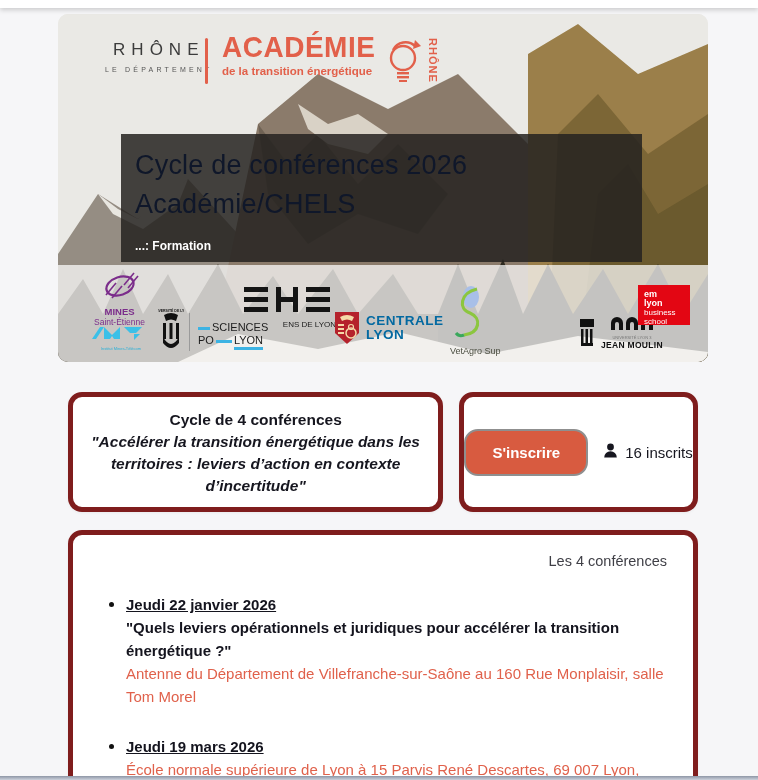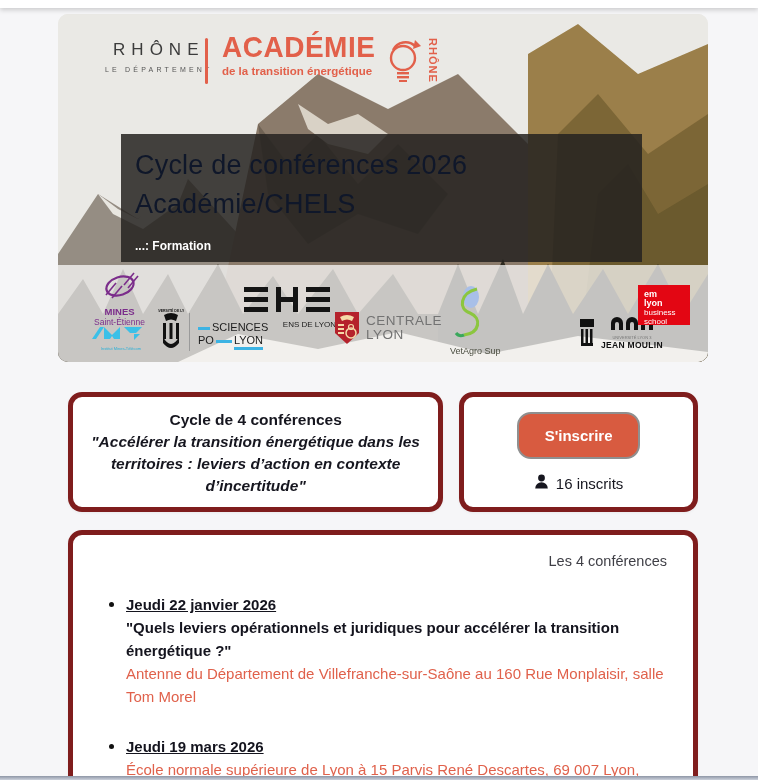--- a/index.html
+++ b/index.html
@@ -45,42 +45,42 @@
   .imt-caption { font-size: 4px; color: #29b0d8; text-align: center; margin-top: 1px; }
   .udl { left: 100px; top: 42px; }
   .band-divider { position: absolute; left: 131px; top: 48px; width: 1px; height: 38px; background: #9a9a9a; }
   .spo { left: 140px; top: 48px; font-size: 11px; font-weight: 400; color: #1c1c1c; line-height: 13px; margin-top: 8px; }
   .spo .dash { display: inline-block; width: 12px; height: 3px; background: #3db3e3; vertical-align: middle; margin-right: 2px; }
   .spo .dash2 { width: 16px; margin-left: 2px; }
   .spo-lyon { border-bottom: 3px solid #3db3e3; display: inline-block; }
   .ens { left: 186px; top: 22px; text-align: right; }
   .ens-caption { font-size: 8px; color: #1a1a1a; margin-top: 3px; }
   .centrale { left: 276px; top: 46px; display: flex; align-items: center; gap: 6px; }
-  .centrale-text { color: #737373; font-weight: 400; font-size: 13.5px; line-height: 14px; letter-spacing: .5px; }
+  .centrale-text { color: #0369a1; font-weight: 700; font-size: 13.5px; line-height: 14px; letter-spacing: .5px; }
   .vetagro { left: 392px; top: 18px; }
   .vetagro-caption { font-size: 9px; color: #4c4f42; margin-top: 1px; }
   .cnsmd { left: 438px; top: 8px; display: flex; gap: 4px; }
   .cnsmd-letters { font-weight: 700; font-size: 17px; line-height: 13px; width: 26px; }
   .cn { color: #45608f; } .s-l { color: #e2604a; margin-left: 7px; } .md { color: #35a8a2; }
   .cnsmd-lines { font-size: 5.5px; font-weight: 700; line-height: 7.5px; padding-top: 6px; }
   .cl-1, .cl-3 { color: #e2604a; } .cl-2, .cl-4 { color: #35a8a2; } .cl-5 { color: #2b2b3a; }
   .jm { left: 520px; top: 50px; display: flex; align-items: center; gap: 5px; }
   .jm-text { text-align: center; }
   .jm-caption { font-size: 8.5px; font-weight: 700; color: #111; letter-spacing: .3px; }
   .jm-tiny { font-size: 4px; color: #777; }
   .emlyon { left: 580px; top: 20px; width: 52px; height: 40px; background: #e30613; color: #fff; padding: 5px 6px; font-size: 8px; line-height: 9px; }
   .emlyon b { display: block; font-size: 9px; }
 
   
   .cards-row { display: flex; gap: 16px; margin: 30px 10px 0 10px; }
   .card { background: #fff; border: 5px solid #7f1d1d; border-radius: 14px; box-shadow: 0 1px 3px rgba(0,0,0,.05); }
   .quote-card { width: 387px; height: 120px; padding: 14px 18px; text-align: center; }
   .quote-heading { font-size: 15.5px; font-weight: 700; color: #16161f; }
   .quote-text { font-size: 15.5px; font-weight: 700; font-style: italic; color: #16161f; line-height: 22px; margin-top: 2px; }
-  .register-card { width: 247px; height: 120px; display: flex; flex-direction: column; align-items: center; justify-content: center; gap: 15px; }
+  .register-card { width: 247px; height: 120px; display: flex; flex-direction: row; align-items: center; justify-content: center; gap: 15px; }
   .register-btn { background: #d85b40; color: #fff; font-family: "Liberation Sans", sans-serif; font-size: 15px; font-weight: 700; border: 2px solid #8f8f8f; border-radius: 14px; padding: 13px 26px; cursor: pointer; }
   .inscrits { display: flex; align-items: center; gap: 7px; font-size: 15px; color: #16161f; }
 
   
   .list-card { margin: 18px 10px 0 10px; padding: 18px 26px; height: 300px; }
   .list-heading { font-size: 14.5px; color: #3f3f46; text-align: right; }
   .conf-list { margin-top: 24px; }
   .conf-item { display: flex; gap: 12px; margin-bottom: 27px; }
   .bullet { width: 5px; height: 5px; border-radius: 50%; background: #111; margin-top: 9px; flex: 0 0 5px; margin-left: 10px; }
   .conf-date { font-size: 15px; font-weight: 700; color: #14141e; text-decoration: underline; line-height: 23px; }

